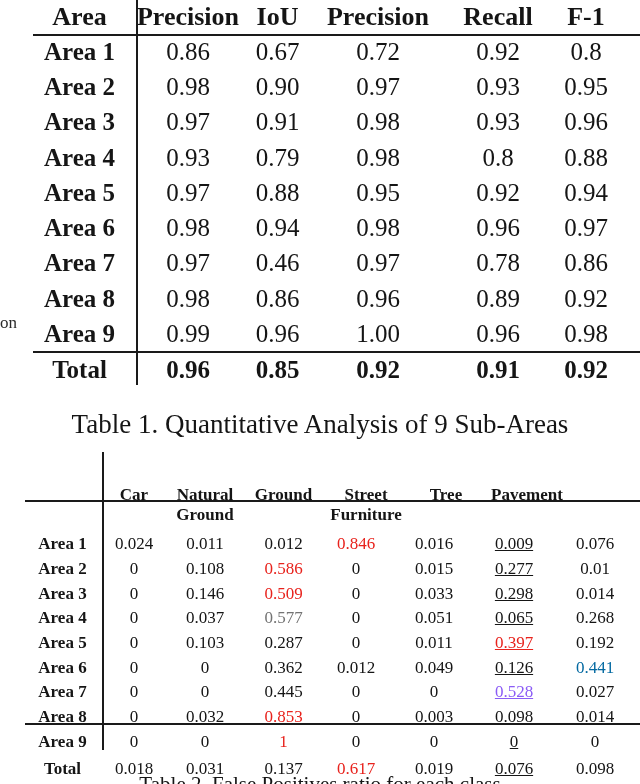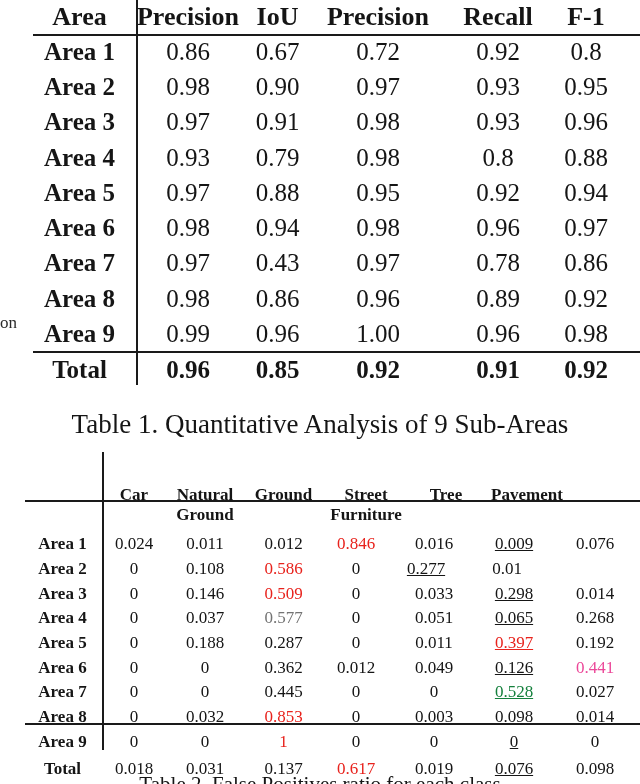--- a/index.html
+++ b/index.html
@@ -125,21 +125,21 @@
       <div class="cell c0">Area 6</div>
       <div class="cell c1">0.98</div>
       <div class="cell c2">0.94</div>
       <div class="cell c3">0.98</div>
       <div class="cell c4">0.96</div>
       <div class="cell c5">0.97</div>
     </div>
     <div class="trow row">
       <div class="cell c0">Area 7</div>
       <div class="cell c1">0.97</div>
-      <div class="cell c2">0.43</div>
+      <div class="cell c2">0.46</div>
       <div class="cell c3">0.97</div>
       <div class="cell c4">0.78</div>
       <div class="cell c5">0.86</div>
     </div>
     <div class="trow row">
       <div class="cell c0">Area 8</div>
       <div class="cell c1">0.98</div>
       <div class="cell c2">0.86</div>
       <div class="cell c3">0.96</div>
       <div class="cell c4">0.89</div>
@@ -192,20 +192,21 @@
       <div class="cell c5">0.016</div>
       <div class="cell c6">0.009</div>
       <div class="cell c7">0.076</div>
     </div>
     <div class="trow row">
       <div class="cell c0">Area 2</div>
       <div class="cell c1">0</div>
       <div class="cell c2">0.108</div>
       <div class="cell c3" style="color: rgb(232, 35, 29);">0.586</div>
       <div class="cell c4">0</div>
+      <div class="cell c5">0.015</div>
       <div class="cell c6">0.277</div>
       <div class="cell c7">0.01</div>
     </div>
     <div class="trow row">
       <div class="cell c0">Area 3</div>
       <div class="cell c1">0</div>
       <div class="cell c2">0.146</div>
       <div class="cell c3" style="color: rgb(232, 35, 29);">0.509</div>
       <div class="cell c4">0</div>
       <div class="cell c5">0.033</div>
@@ -218,45 +219,45 @@
       <div class="cell c2">0.037</div>
       <div class="cell c3" style="color: #737373;">0.577</div>
       <div class="cell c4">0</div>
       <div class="cell c5">0.051</div>
       <div class="cell c6">0.065</div>
       <div class="cell c7">0.268</div>
     </div>
     <div class="trow row">
       <div class="cell c0">Area 5</div>
       <div class="cell c1">0</div>
-      <div class="cell c2">0.188</div>
+      <div class="cell c2">0.103</div>
       <div class="cell c3">0.287</div>
       <div class="cell c4">0</div>
       <div class="cell c5">0.011</div>
       <div class="cell c6" style="color: rgb(232, 35, 29);">0.397</div>
       <div class="cell c7">0.192</div>
     </div>
     <div class="trow row">
       <div class="cell c0">Area 6</div>
       <div class="cell c1">0</div>
       <div class="cell c2">0</div>
       <div class="cell c3">0.362</div>
       <div class="cell c4">0.012</div>
       <div class="cell c5">0.049</div>
       <div class="cell c6">0.126</div>
-      <div class="cell c7" style="color: #ec4899; text-align: right;">0.441</div>
+      <div class="cell c7" style="color: #0369a1; text-align: right;">0.441</div>
     </div>
     <div class="trow row">
       <div class="cell c0">Area 7</div>
       <div class="cell c1">0</div>
       <div class="cell c2">0</div>
       <div class="cell c3">0.445</div>
       <div class="cell c4">0</div>
       <div class="cell c5">0</div>
-      <div class="cell c6" style="color: #15803d;">0.528</div>
+      <div class="cell c6" style="color: #8b5cf6;">0.528</div>
       <div class="cell c7">0.027</div>
     </div>
     <div class="trow row">
       <div class="cell c0">Area 8</div>
       <div class="cell c1">0</div>
       <div class="cell c2">0.032</div>
       <div class="cell c3" style="color: rgb(232, 35, 29);">0.853</div>
       <div class="cell c4">0</div>
       <div class="cell c5">0.003</div>
       <div class="cell c6">0.098</div>

